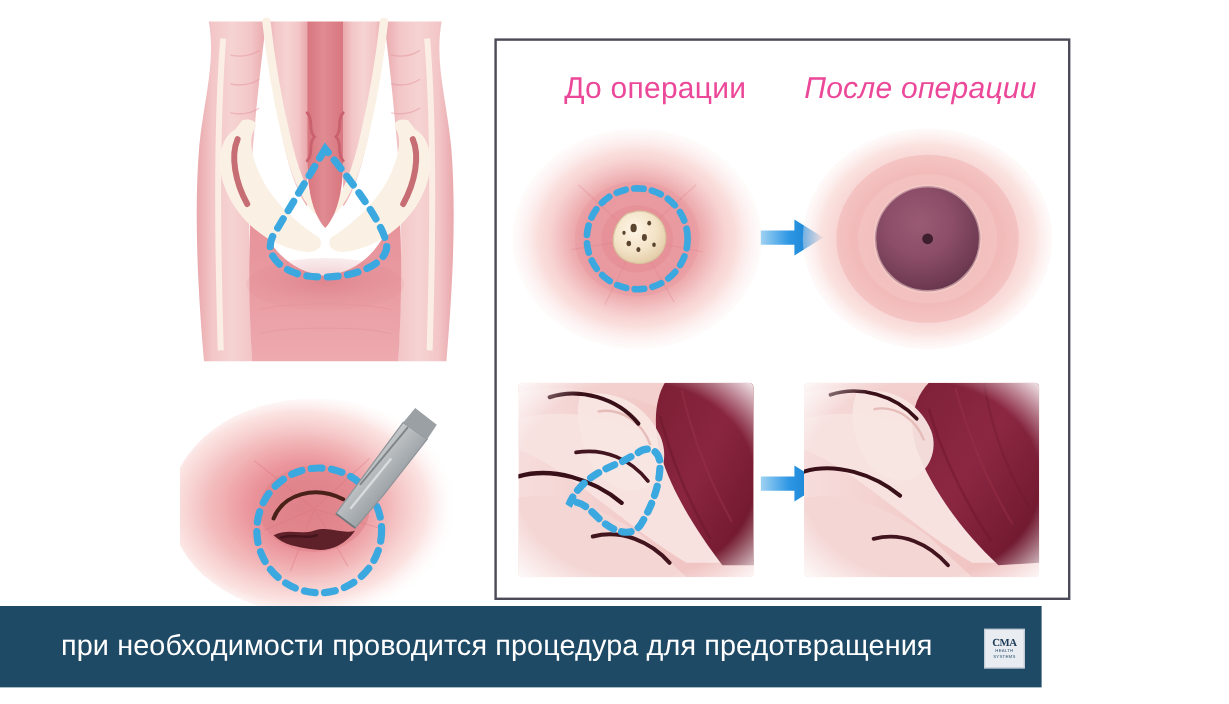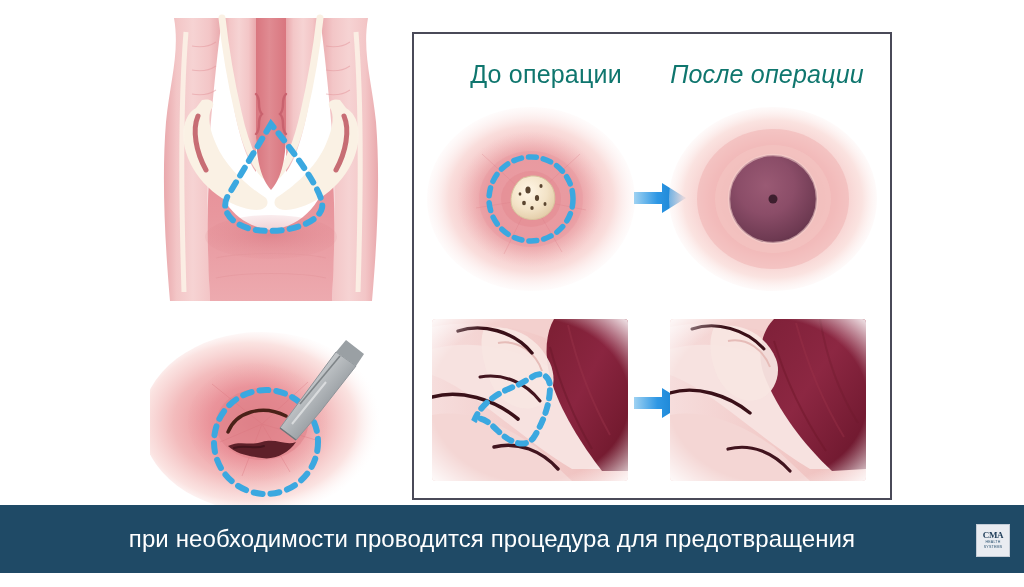--- a/index.html
+++ b/index.html
@@ -52,21 +52,21 @@
     height: 468px;
     border: 2px solid #4a4a58;
     background: #ffffff;
     box-sizing: border-box;
   }
 
   .frame-label {
     position: absolute;
     top: 26px;
     font-size: 25px;
-    color: #0f766e;
+    color: #ec4899;
     font-family: "Liberation Sans", sans-serif;
     white-space: nowrap;
     letter-spacing: 0.2px;
   }
   #label-before {
     left: 32px;
     width: 200px;
     text-align: center;
   }
   #label-after {
@@ -90,21 +90,21 @@
     height: 38px;
   }
   #arrow-top { left: 218px; top: 145px; }
   #arrow-bot { left: 218px; top: 350px; }
 
   
   #caption-bar {
     position: absolute;
     left: 0;
     top: 505px;
-    width: 1024px;
+    width: 868px;
     height: 68px;
     background: #1f4a66;
     display: flex;
     align-items: center;
     justify-content: center;
   }
   #caption-text {
     color: #ffffff;
     font-size: 24px;
     font-family: "Liberation Sans", sans-serif;

